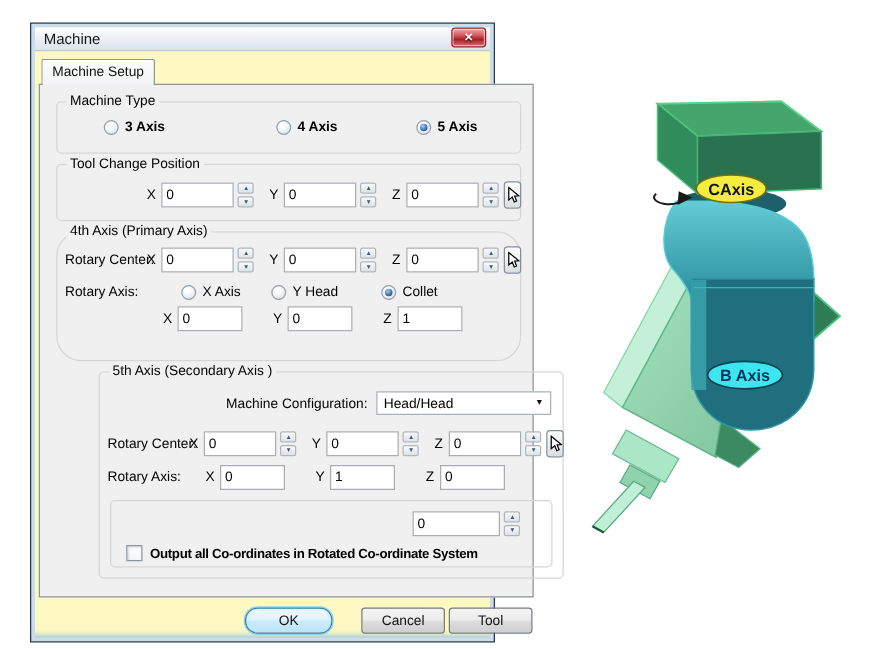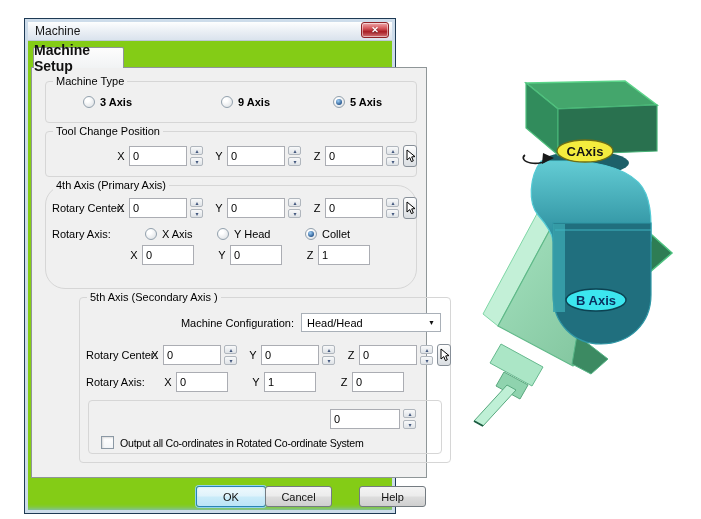--- a/index.html
+++ b/index.html
@@ -1,37 +1,37 @@
 <!DOCTYPE html>
 <html><head>
 <meta charset="utf-8">
 <style>
   * { margin:0; padding:0; box-sizing:border-box; font-family:"Liberation Sans",sans-serif; }
   html,body { width:701px; height:519px; background:#ffffff; position:relative; overflow:hidden; }
 
   
   .dialog { position:absolute; left:24px; top:18px; width:372px; height:496px;
-    background:#84cc16; border:1px solid #1e3a54;
+    background:#fef9c3; border:1px solid #1e3a54;
     box-shadow: inset 0 0 0 3px #cddcea, inset 0 -6px 5px -2px #7fbcdd; }
   .titlebar { position:absolute; top:3px; left:3px; right:3px; height:19px;
     background:linear-gradient(#fdfefe,#e9eef4 55%,#dae3ed);
     border-bottom:1px solid #bdc9d6; display:flex; align-items:center; padding-left:7px; }
   .title { font-size:12px; color:#161616; }
   .closebtn { position:absolute; top:3px; right:6px; width:28px; height:16px;
     border:1px solid #8f2327; border-radius:3px;
     background:linear-gradient(#eda9ab 0%,#d5565b 38%,#a91f25 62%,#d07376 100%);
     box-shadow: inset 0 0 0 1px rgba(255,255,255,.5);
     color:#fff; font-size:9px; font-weight:bold; display:flex; align-items:center; justify-content:center;
     text-shadow:0 1px 1px rgba(0,0,0,.45); cursor:pointer; }
 
   
   .tab { position:absolute; left:8px; top:28px; width:91px; height:21px; z-index:2;
     background:linear-gradient(#fdfdfd,#f1f3f4); border:1px solid #8f9698; border-bottom:none;
-    border-radius:2px 2px 0 0; font-size:14px; color:#111;
-    display:flex; align-items:center; justify-content:center;font-weight:bold; }
+    border-radius:2px 2px 0 0; font-size:11px; color:#111;
+    display:flex; align-items:center; justify-content:center; }
   .tabpage { position:absolute; left:6px; top:48px; width:396px; height:411px;
     border:1px solid #8f9698; background:#f0f0f0; }
 
   
   .group { position:absolute; left:13px; width:372px; border:1px solid #d6d6d6; border-radius:4px; }
   .group-title { position:absolute; top:-7px; left:7px; background:#f0f0f0; padding:0 3px;
     font-size:11px; line-height:13px; color:#000; white-space:nowrap; }
   #g-machine-type { top:13px;  height:42px;padding-left:24px; }
   #g-tool-change  { top:63px;  height:46px; }
   #g-axis4        { top:117px; height:104px;border-radius:20px; }
@@ -79,30 +79,30 @@
 
   .inner-group { position:absolute; left:8px; right:8px; top:102px; height:54px;
     border:1px solid #d6d6d6; border-radius:4px; }
   .pivot-row { margin-top:8px; padding-left:10px; display:flex; align-items:center; font-size:11px; }
   .pivot-label { white-space:nowrap; font-size:10.6px; letter-spacing:-0.25px; }
   .pivot-row input.num { width:70px; margin-left:auto; }
   .pivot-row .spin { margin-right:25px; }
   .check-row { margin-top:7px; padding-left:12px; display:flex; align-items:center; font-size:11px; }
   .checkbox { width:13px; height:13px; border:1px solid #8b98a4; flex:none; cursor:pointer;
     background:linear-gradient(#ffffff,#f3f5f7); box-shadow:inset 1px 1px 2px rgba(0,0,0,.14); }
-  .check-label { margin-left:6px; white-space:nowrap; font-size:10.6px; letter-spacing:-0.25px; }
+  .check-label { margin-left:6px; white-space:nowrap; font-size:10.6px; letter-spacing:-0.25px;font-weight:bold; }
 
   
   .btn { position:absolute; top:467px; height:21px; border:1px solid #747b81; border-radius:3px;
     background:linear-gradient(#f4f4f4,#ececec 45%,#dcdcdc 55%,#cfcfcf); font-size:11px; color:#111;
     display:flex; align-items:center; justify-content:center; padding:0; cursor:pointer; }
   #btn-ok { left:171px; width:70px; border-color:#2a84b5;
     box-shadow:0 0 0 1px #8fd2ee, inset 0 0 3px #bfe8f8;
-    background:linear-gradient(#eff9fd,#e0f3fb 45%,#c9ebf9 55%,#bbe4f6); }
-  #btn-cancel { left:240px; width:67px; }
+    background:linear-gradient(#eff9fd,#e0f3fb 45%,#c9ebf9 55%,#bbe4f6);border-radius:10px; }
+  #btn-cancel { left:264px; width:67px; }
   #btn-help { left:334px; width:67px; }
 
   
   .viewport { position:absolute; left:465px; top:73px; width:236px; height:392px; }
   .viewport svg { display:block; }
   .pill-text { font-size:13px; font-weight:bold; }
 </style>
 </head>
 <body>
 
@@ -121,21 +121,21 @@
 
     <div class="group" id="g-machine-type">
       <span class="group-title">Machine Type</span>
       <div class="row">
         <span class="radio-cell w138">
           <span class="radio"></span>
           <span class="radio-label">3 Axis</span>
         </span>
         <span class="radio-cell w112">
           <span class="radio"></span>
-          <span class="radio-label">9 Axis</span>
+          <span class="radio-label">4 Axis</span>
         </span>
         <span class="radio-cell">
           <span class="radio checked"></span>
           <span class="radio-label">5 Axis</span>
         </span>
       </div>
     </div>
 
     <div class="group" id="g-tool-change">
       <span class="group-title">Tool Change Position</span>
@@ -344,21 +344,21 @@
         <div class="check-row">
           <span class="checkbox"></span>
           <span class="check-label">Output all Co-ordinates in Rotated Co-ordinate System</span>
         </div>
       </div>
     </div>
   </div>
 
   <button class="btn" id="btn-ok">OK</button>
   <button class="btn" id="btn-cancel">Cancel</button>
-  <button class="btn" id="btn-help">Help</button>
+  <button class="btn" id="btn-help">Tool</button>
 </div>
 
 <div class="viewport">
   <svg width="236" height="392" viewBox="0 0 236 392">
     <defs>
       <linearGradient id="armGrad" x1="0" y1="0" x2="0" y2="1">
         <stop offset="0" stop-color="#63ccd4"></stop>
           <stop offset="1" stop-color="#2a8c9c"></stop>
       </linearGradient>
       <linearGradient id="blockGrad" x1="0" y1="0" x2="1" y2="1">

